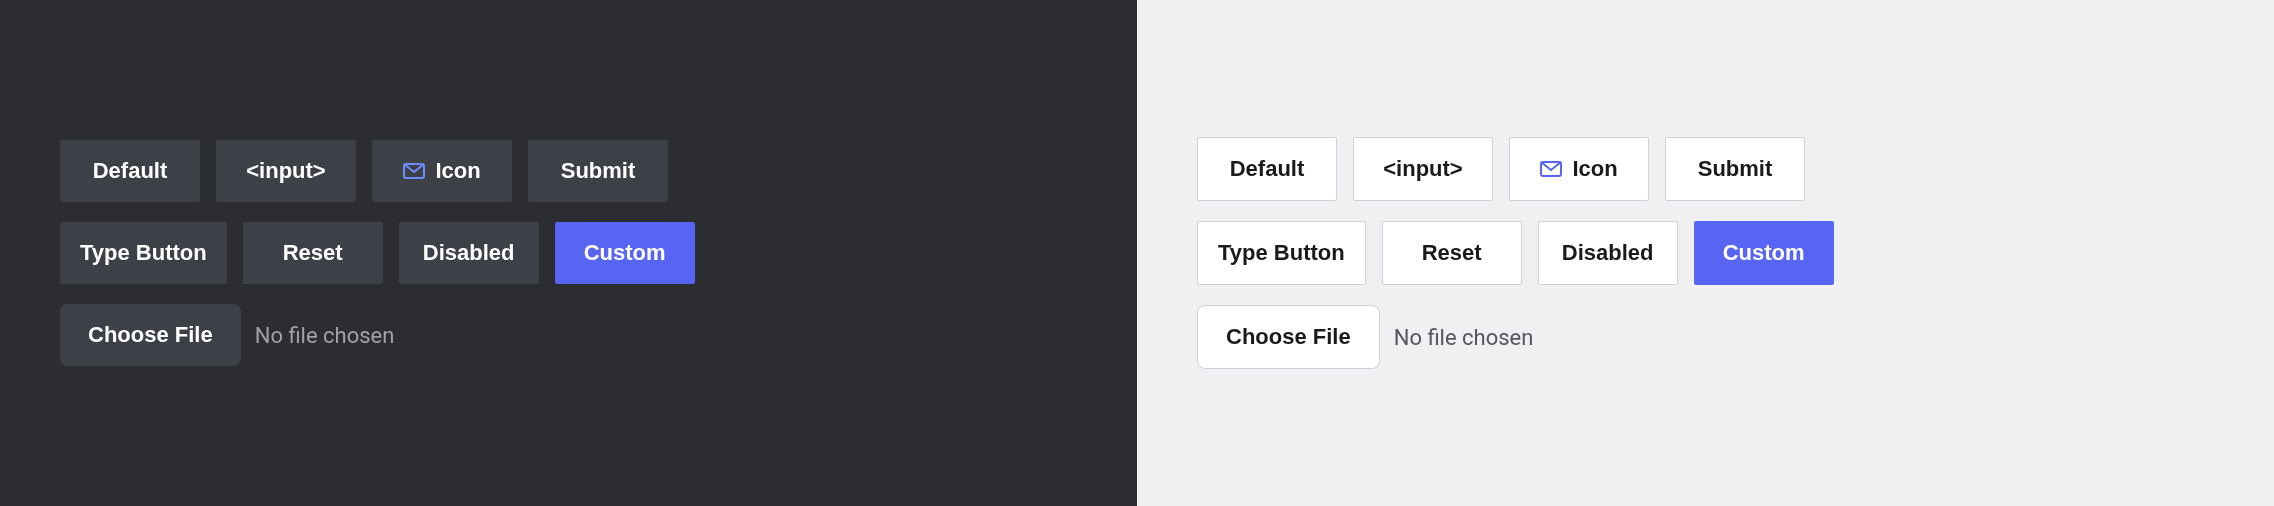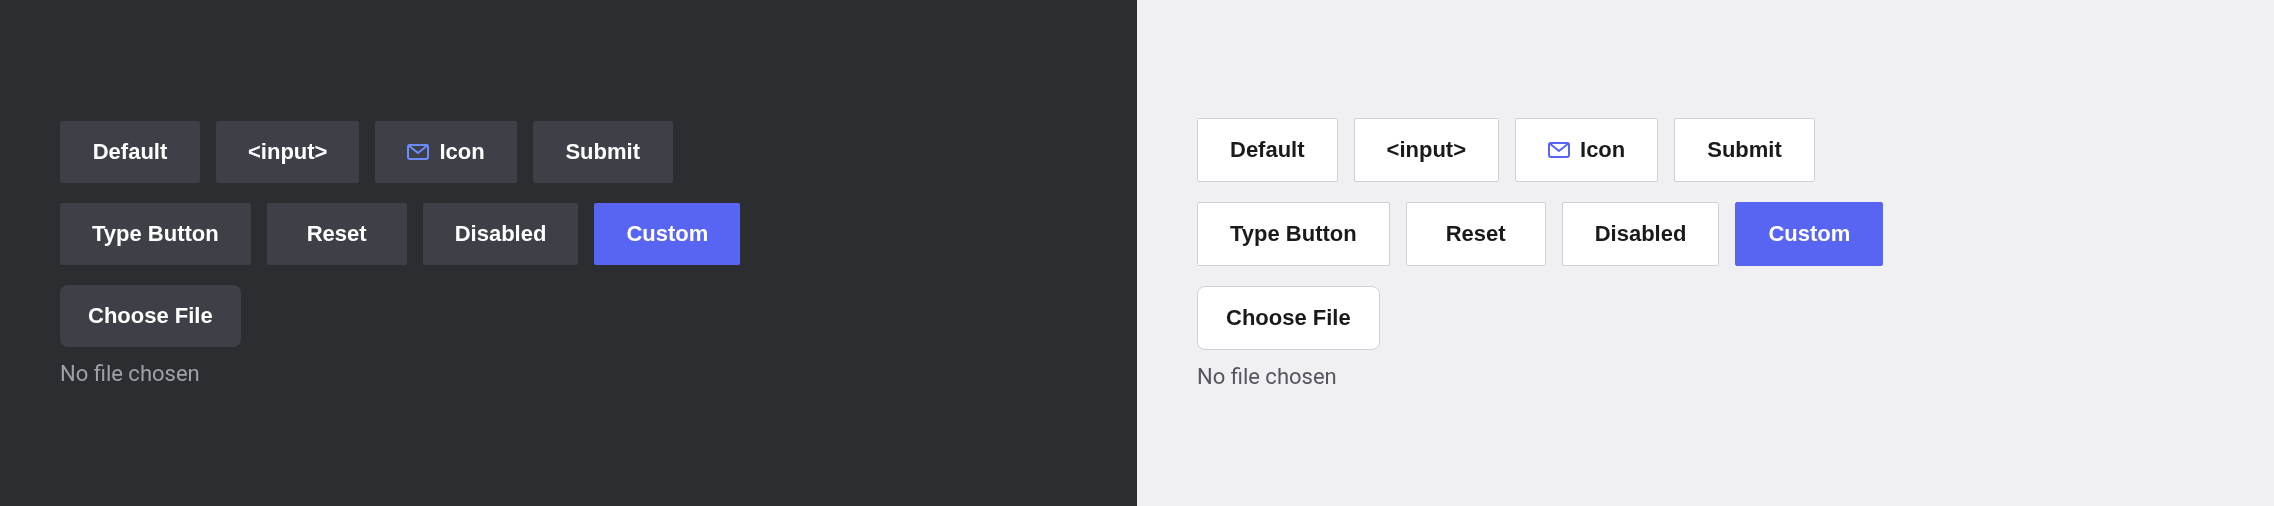--- a/index.html
+++ b/index.html
@@ -34,21 +34,21 @@
     }
 
     .button-row {
       display: flex;
       flex-direction: row;
       gap: 16px;
       align-items: center;
     }
 
     .btn {
-      padding: 18px 32px;
+      padding: 18px 20px;
       border-radius: 2px;
       font-size: 22px;
       font-weight: 700;
       cursor: pointer;
       display: inline-flex;
       align-items: center;
       gap: 10px;
       border: none;
       min-width: 140px;
       justify-content: center;
@@ -76,23 +76,22 @@
 
     .light-btn-custom {
       background-color: #5865f2;
       color: #ffffff;
       border: 1.5px solid #5865f2;
     }
 
     
     .file-input-wrapper {
       display: flex;
-      align-items: flex-start;
+      align-items: center;
       gap: 14px;
-      flex-direction: column;
     }
 
     .choose-file-dark {
       background-color: #3d4047;
       color: #ffffff;
       border: none;
       padding: 18px 28px;
       border-radius: 8px;
       font-size: 22px;
       font-weight: 700;

